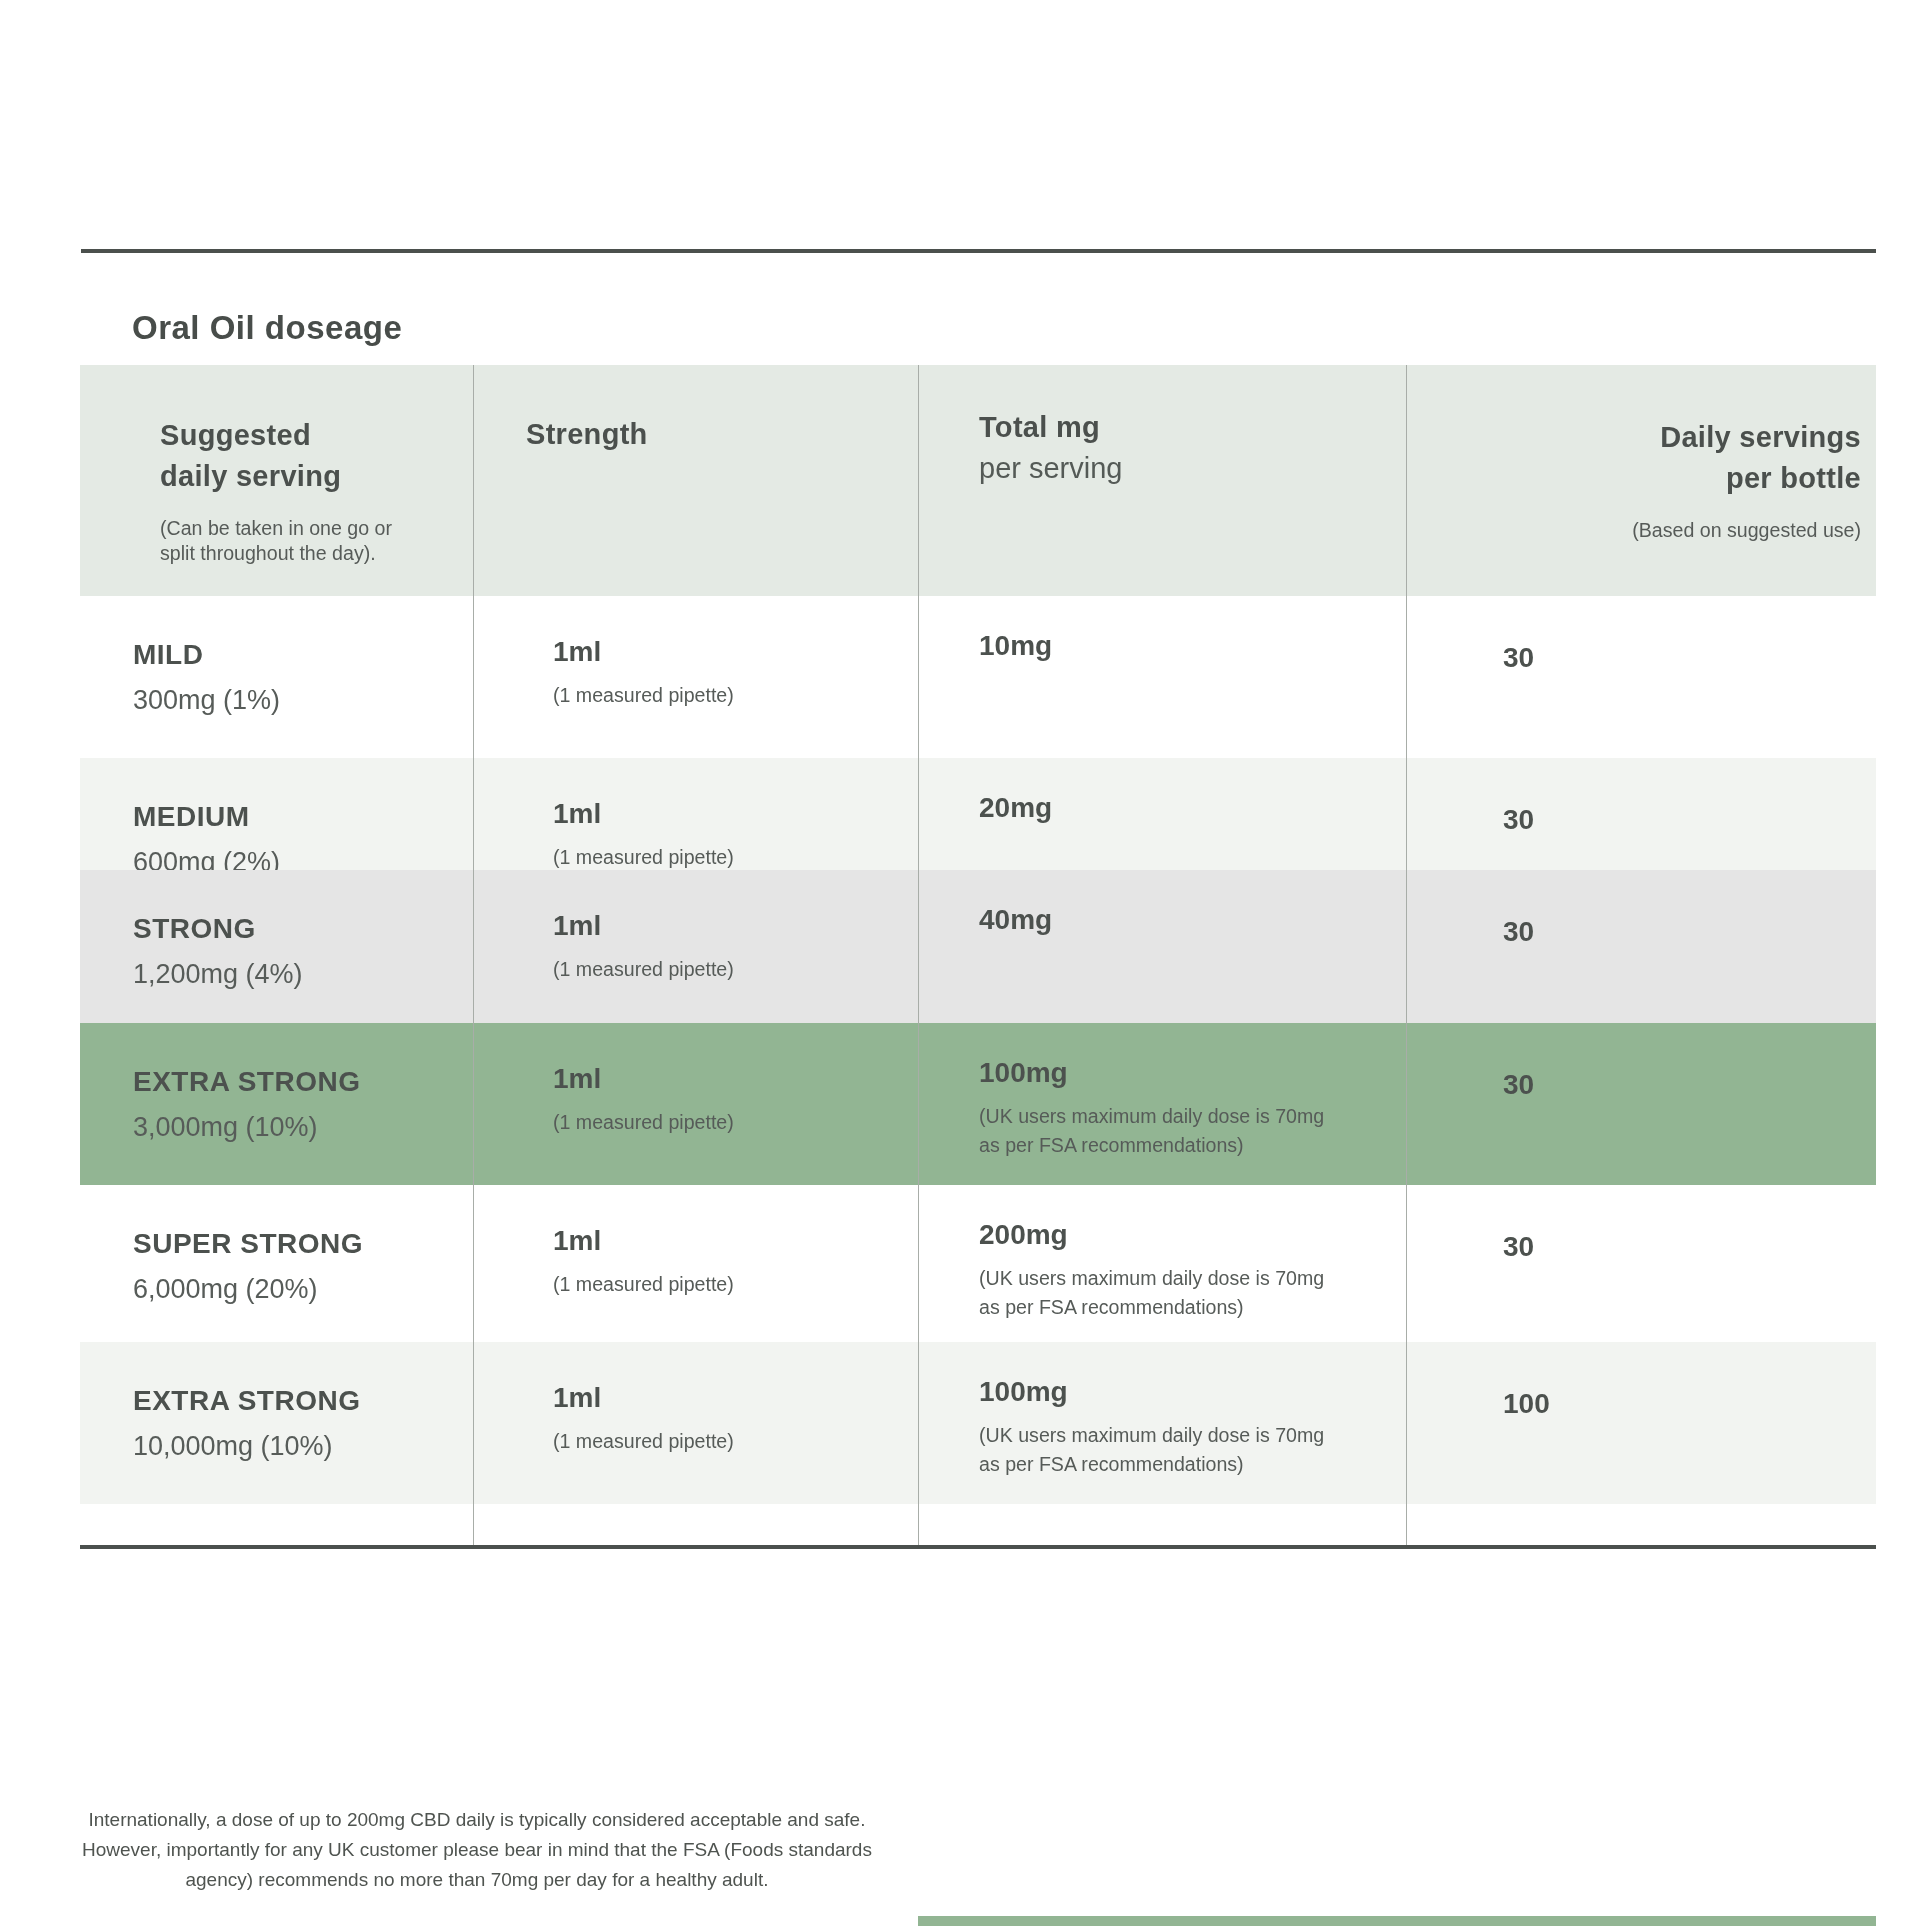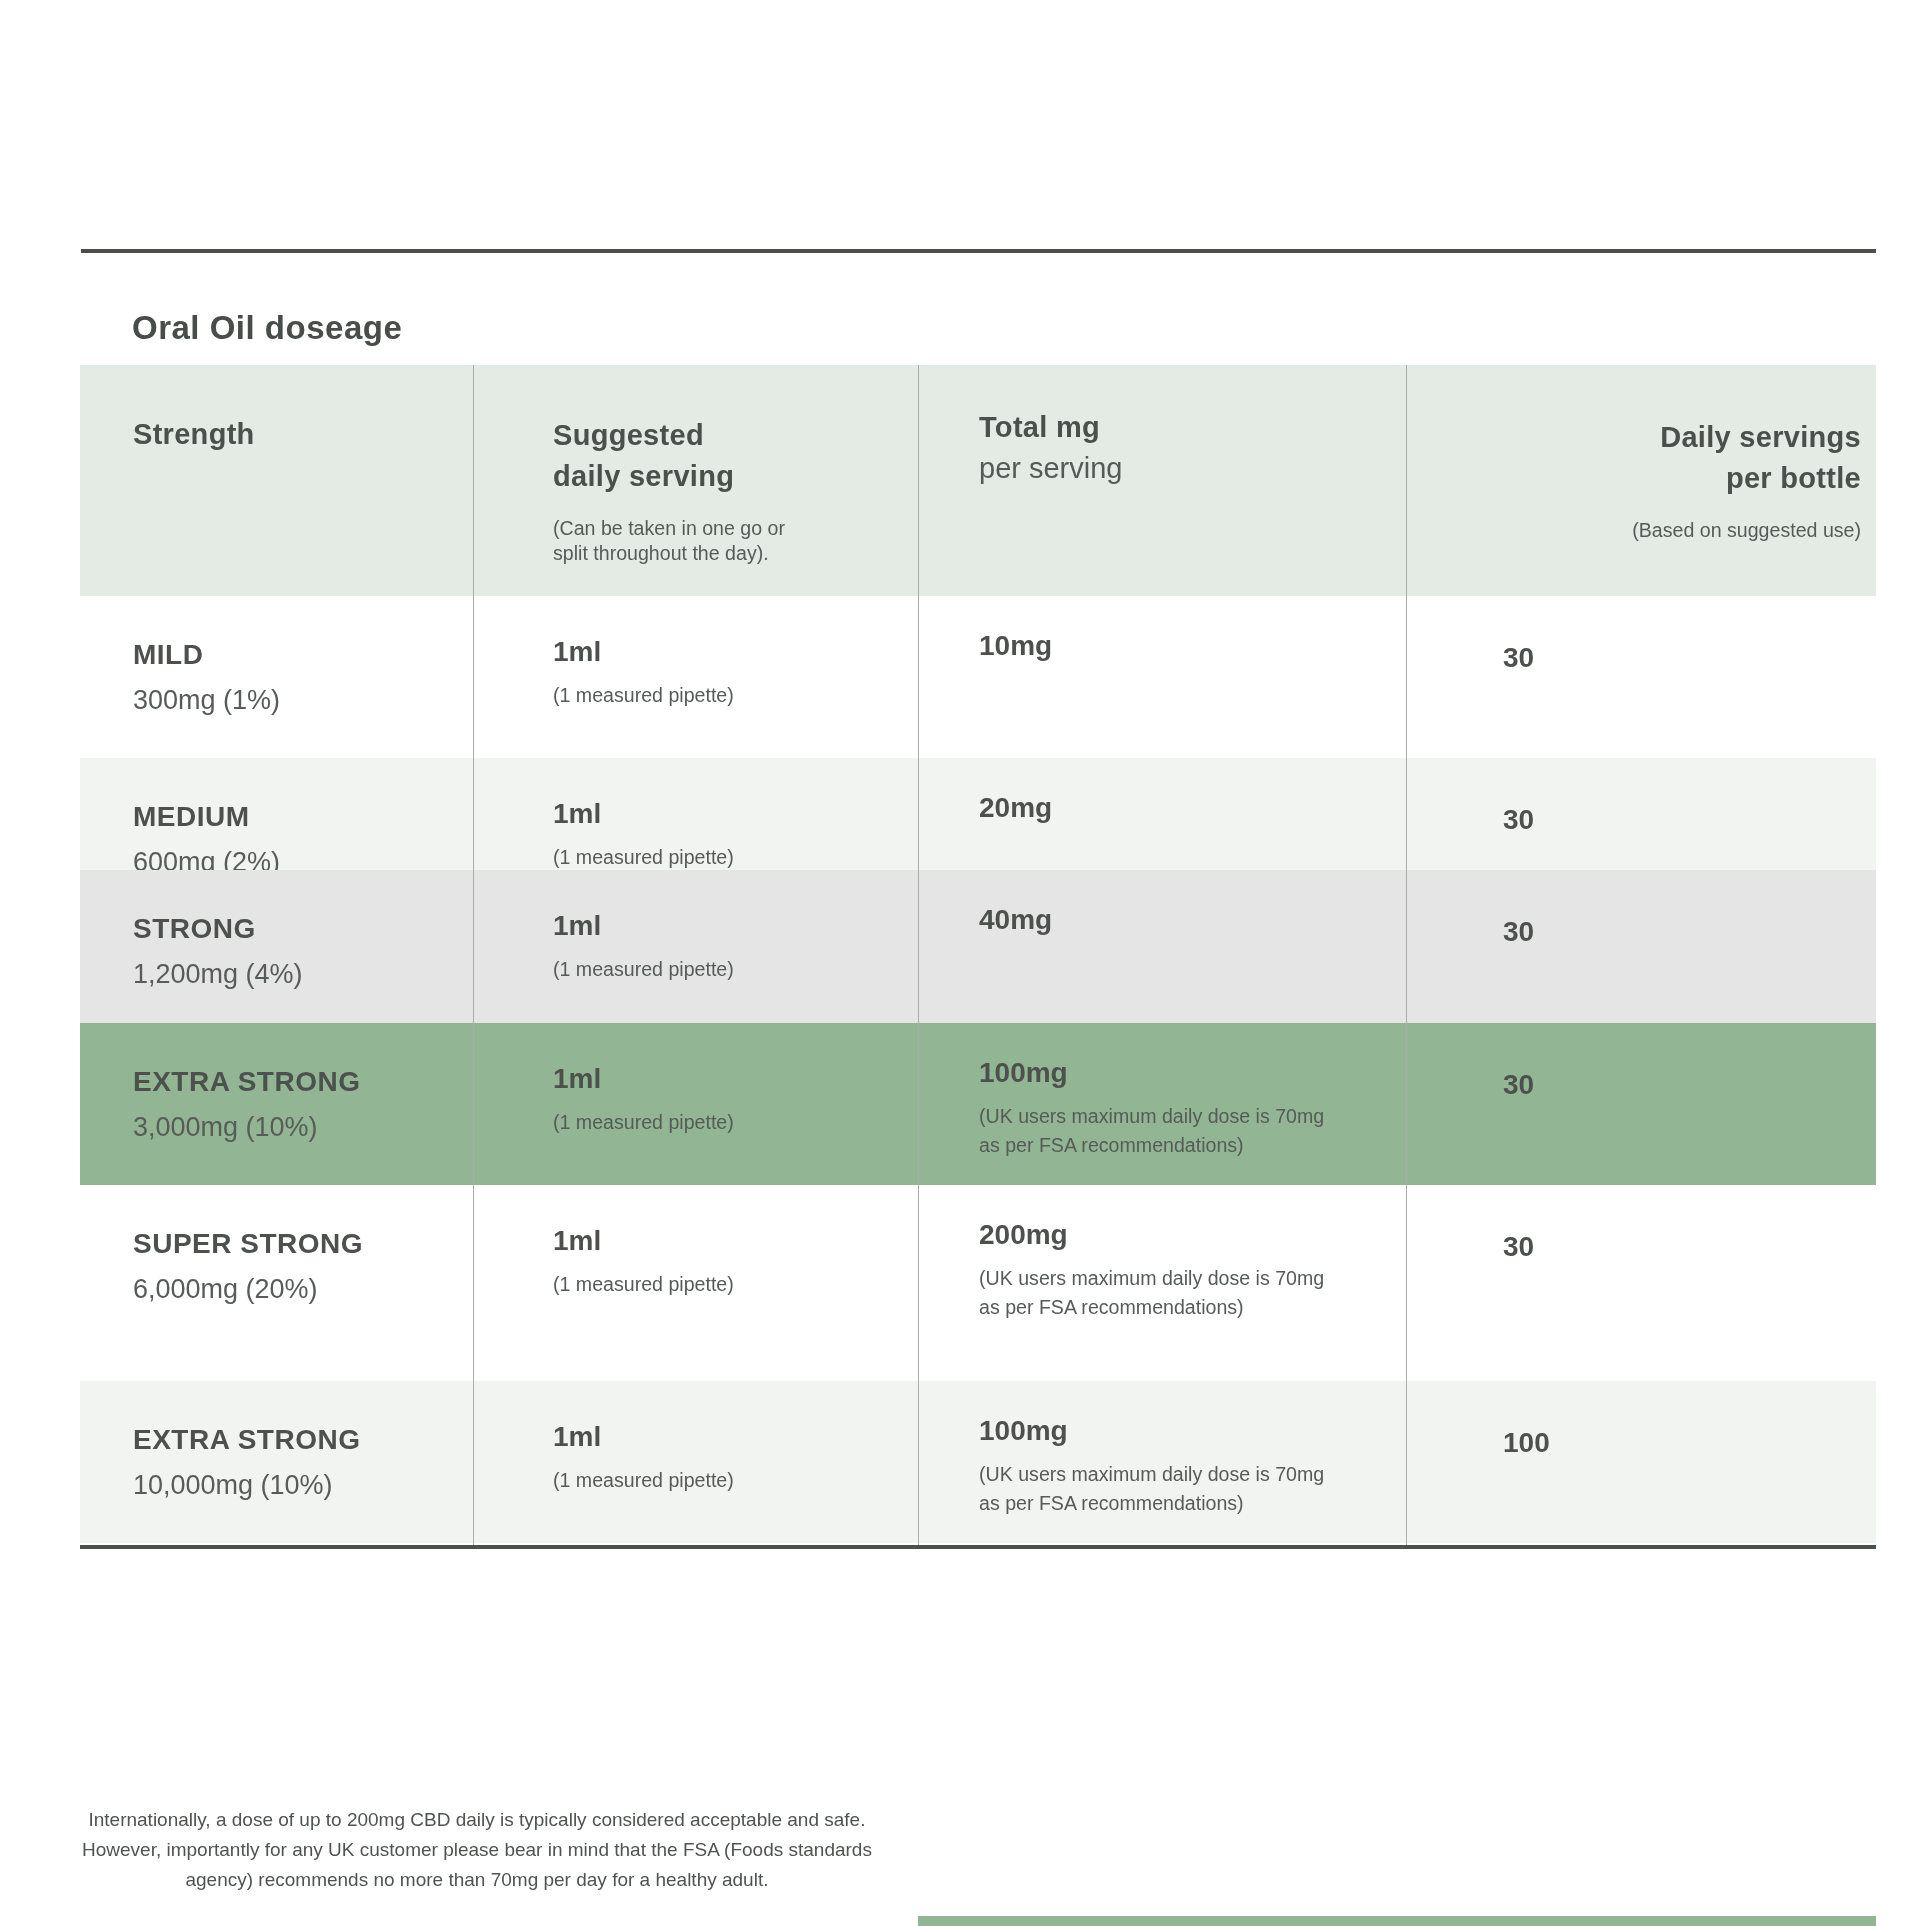--- a/index.html
+++ b/index.html
@@ -12,21 +12,21 @@
   .dosage-table{position:absolute;left:80px;top:365px;width:1796px;height:1180px;}
   .vline{position:absolute;top:0;height:1180px;width:1px;background:#a8ada8;}
   .vline.v1{left:393px;} .vline.v2{left:838px;} .vline.v3{left:1326px;}
   .bottom-rule{position:absolute;left:0;top:1180px;width:1796px;height:4px;background:#4b504d;}
   .t-row{display:grid;grid-template-columns:393px 445px 488px 470px;box-sizing:border-box;}
   .header-row{height:231px;background:#e4eae4;}
   .r1{height:162px;background:#ffffff;}
   .r2{height:112px;background:#f2f4f1;}
   .r3{height:153px;background:#e5e5e5;}
   .r4{height:162px;background:#92b593;}
-  .r5{height:196px;background:#ffffff;}
+  .r5{height:157px;background:#ffffff;}
   .r6{height:162px;background:#f2f4f1;}
   .cell{box-sizing:border-box;overflow:hidden;}
   .hc1{padding:49px 15px 0 53px;}
   .hc2{padding:50px 15px 0 80px;}
   .hc3{padding:42px 15px 0 61px;}
   .hc4{padding:52px 15px 0 97px;text-align:right;}
   .c1{padding:43px 15px 0 53px;}
   .c2{padding:40px 15px 0 80px;}
   .c3{padding:34px 15px 0 61px;}
   .c4{padding:46px 15px 0 97px;}
@@ -47,31 +47,31 @@
 
 <div class="canvas">
 
   <div class="top-rule"></div>
 
   <h1 class="page-title">Oral Oil doseage</h1>
 
   <div class="dosage-table">
 
     <div class="t-row header-row">
-      <div class="cell hc1">
-        <span class="htitle">Strength</span>
-      </div>
       <div class="cell hc2">
         <span class="htitle">Suggested</span>
         <span class="htitle">daily serving</span>
         <span class="hnote">
           <span class="hnote-line">(Can be taken in one go or</span>
           <span class="hnote-line">split throughout the day).</span>
         </span>
       </div>
+      <div class="cell hc1">
+        <span class="htitle">Strength</span>
+      </div>
       <div class="cell hc3">
         <span class="htitle">Total mg</span>
         <span class="hreg">per serving</span>
       </div>
       <div class="cell hc4">
         <span class="htitle">Daily servings</span>
         <span class="htitle">per bottle</span>
         <span class="hnote">(Based on suggested use)</span>
       </div>
     </div>

